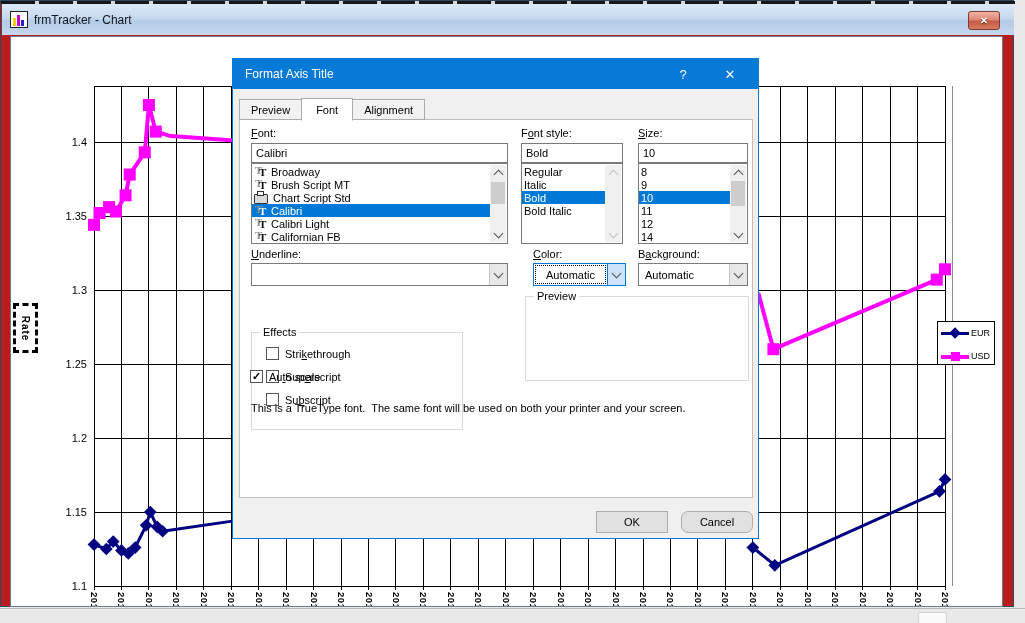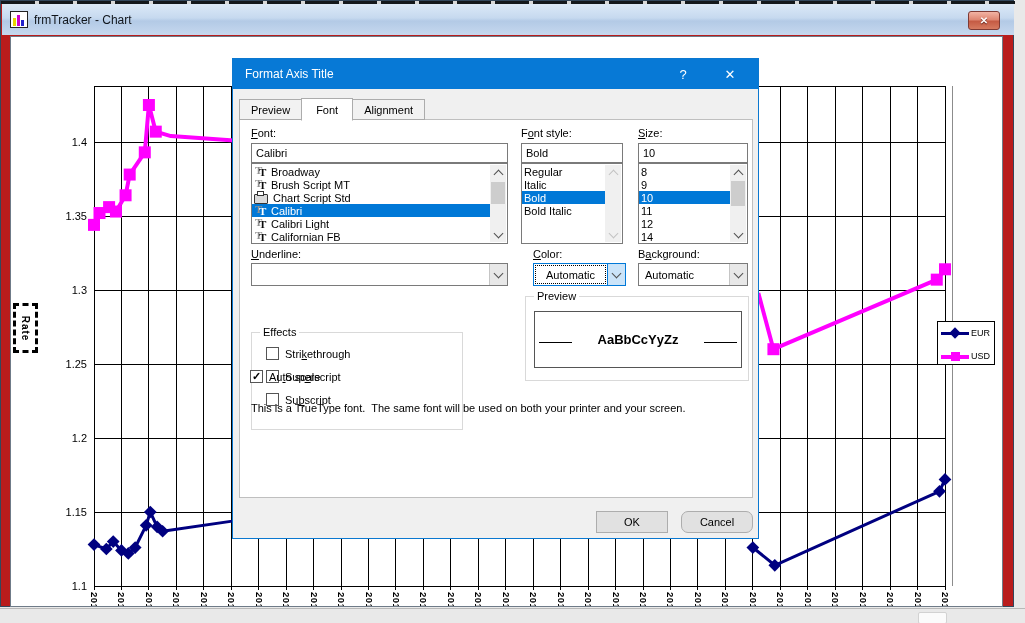--- a/index.html
+++ b/index.html
@@ -459,25 +459,20 @@
           </div>
           <div class="cbrow" style="left: 14px; top: 60px;">
             <span class="cb"></span>
             <span>Su<u>b</u>script</span>
           </div>
         </div>
     </div>
 
     <div class="groupbox" style="left:285px;top:176px;width:224px;height:85px;">
       <span class="glabel">Preview</span>
-      <div class="preview-box">
-        <span class="pv-line l"></span>
-        <span class="preview-sample">AaBbCcYyZz</span>
-        <span class="pv-line r"></span>
-      </div>
     </div>
 
     <div class="cbrow" style="left:10px;top:250px;">
       <span class="cb">✓</span>
       <span>Au<u>t</u>o scale</span>
     </div>
 
     <div class="desc" style="left:11px;top:282px;width:495px;">This is a TrueType font.  The same font will be used on both your printer and your screen.</div>
   </div>
 

